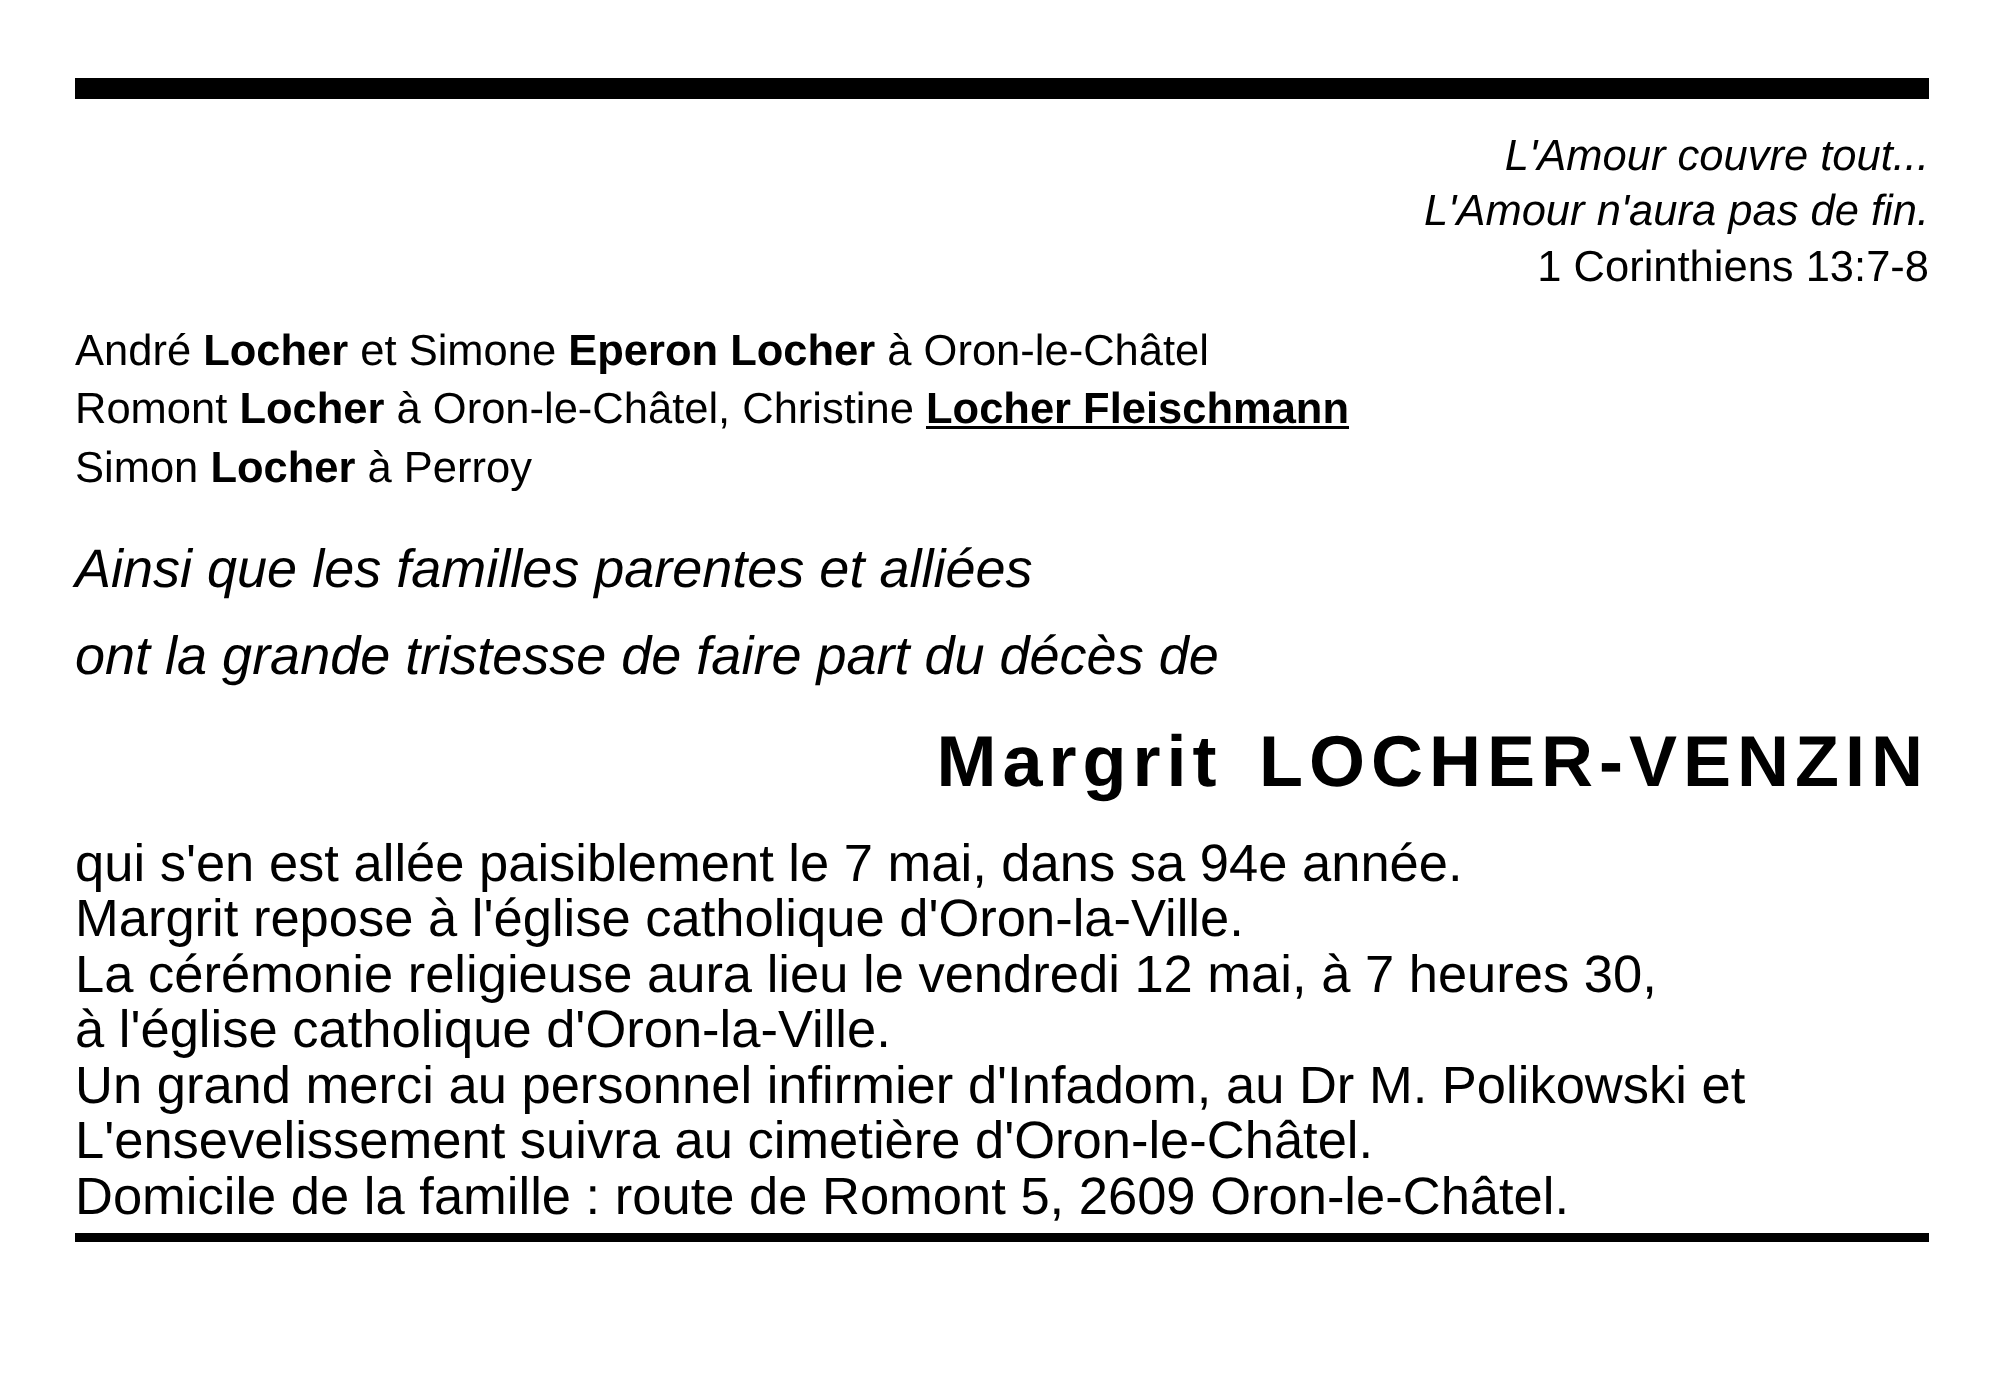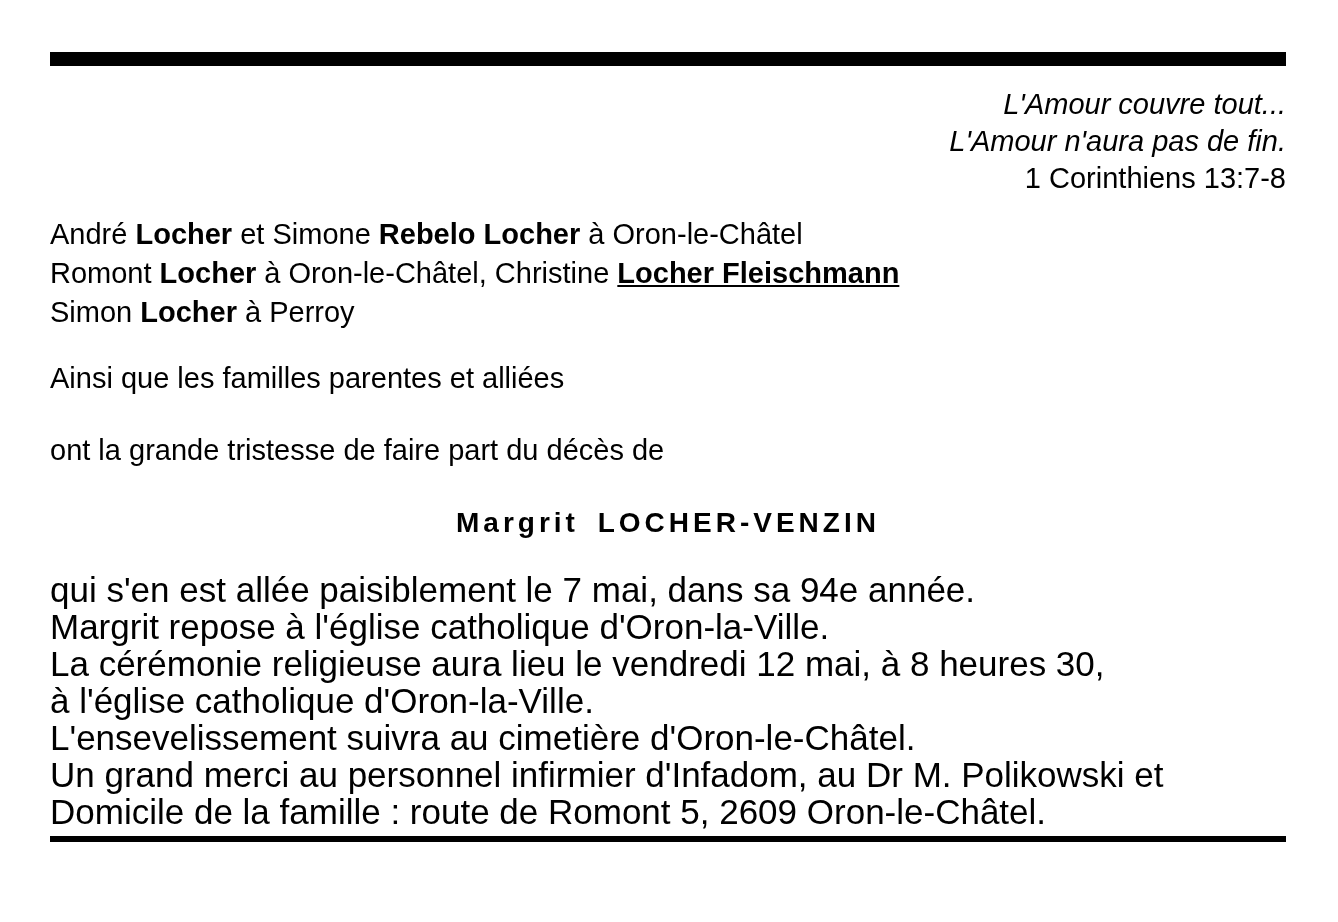--- a/index.html
+++ b/index.html
@@ -40,35 +40,36 @@
   .epigraph .italic {
     font-style: italic;
   }
   .names {
     margin-top: 18px;
     font-size: 29px;
     line-height: 39px;
   }
   .para {
     margin: 0;
-    font-size: 29px;
+    font-size: 36px;
     line-height: 39px;
+    font-style: italic;
   }
   .para-families {
     margin-top: 27px;
   }
   .para-announcement {
-    margin-top: 33px;
+    margin-top: 19px;
   }
   .deceased {
     margin: 29px 0 0 0;
-    font-size: 28px;
+    font-size: 48px;
     line-height: 48px;
     font-weight: bold;
-    text-align: center;
+    text-align: right;
     letter-spacing: 4px;
     word-spacing: 7px;
   }
   .details {
     margin-top: 24px;
     font-size: 35px;
     line-height: 37px;
   }
 </style>
 </head>
@@ -78,36 +79,36 @@
 
   <div class="rule rule-top"></div>
 
   <div class="epigraph">
     <div class="italic">L'Amour couvre tout...</div>
     <div class="italic">L'Amour n'aura pas de fin.</div>
     <div>1 Corinthiens 13:7-8</div>
   </div>
 
   <div class="names">
-    <div><span>André </span><span style="font-weight: bold;">Locher</span><span> et Simone </span><span style="font-weight: bold;">Rebelo Locher</span><span> à Oron-le-Châtel</span></div>
+    <div><span>André </span><span style="font-weight: bold;">Locher</span><span> et Simone </span><span style="font-weight: bold;">Eperon Locher</span><span> à Oron-le-Châtel</span></div>
     <div><span>Romont </span><span style="font-weight: bold;">Locher</span><span> à Oron-le-Châtel, Christine </span><span style="font-weight: bold; text-decoration: underline;">Locher Fleischmann</span></div>
     <div><span>Simon </span><span style="font-weight: bold;">Locher</span><span> à Perroy</span></div>
   </div>
 
   <p class="para para-families">Ainsi que les familles parentes et alliées</p>
 
   <p class="para para-announcement">ont la grande tristesse de faire part du décès de</p>
 
   <h1 class="deceased">Margrit LOCHER-VENZIN</h1>
 
   <div class="details">
     <div><span>qui s'en est allée paisiblement le 7 mai, dans sa 94e année.</span></div>
     <div><span>Margrit repose à l'église catholique d'Oron-la-Ville.</span></div>
-    <div><span>La cérémonie religieuse aura lieu le vendredi 12 mai, à 8 heures 30,</span></div>
+    <div><span>La cérémonie religieuse aura lieu le vendredi 12 mai, à 7 heures 30,</span></div>
     <div><span>à l'église catholique d'Oron-la-Ville.</span></div>
+    <div><span>Un grand merci au personnel infirmier d'Infadom, au Dr M. Polikowski et</span></div>
     <div><span>L'ensevelissement suivra au cimetière d'Oron-le-Châtel.</span></div>
-    <div><span>Un grand merci au personnel infirmier d'Infadom, au Dr M. Polikowski et</span></div>
     <div><span>Domicile de la famille : route de Romont 5, 2609 </span><span style="font-weight: normal;">Oron-le-Châtel</span><span>.</span></div>
   </div>
 
   <div class="rule rule-bottom"></div>
 
 </div>
 
 </body></html>

